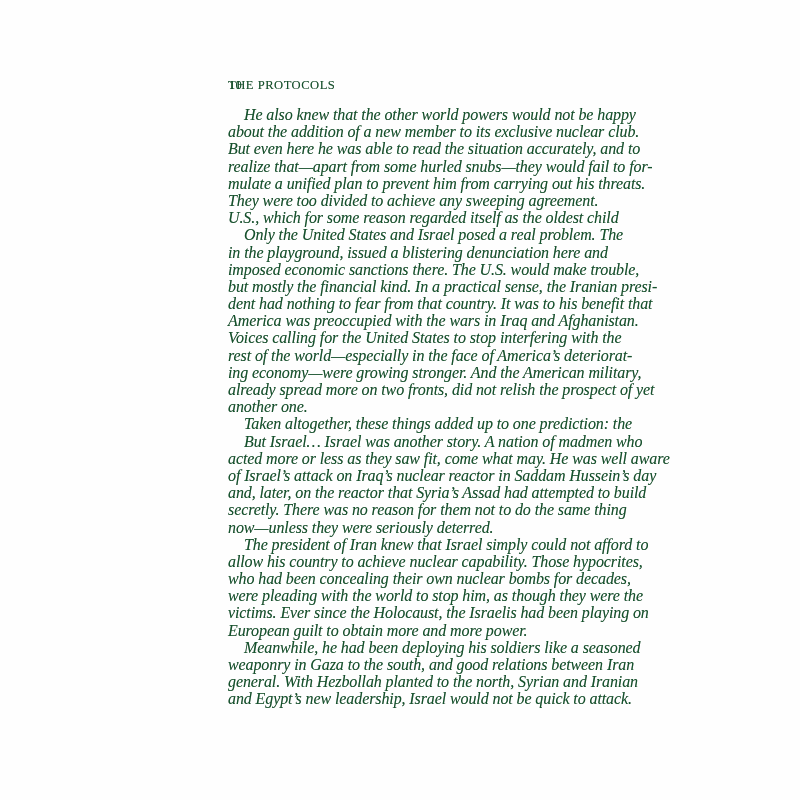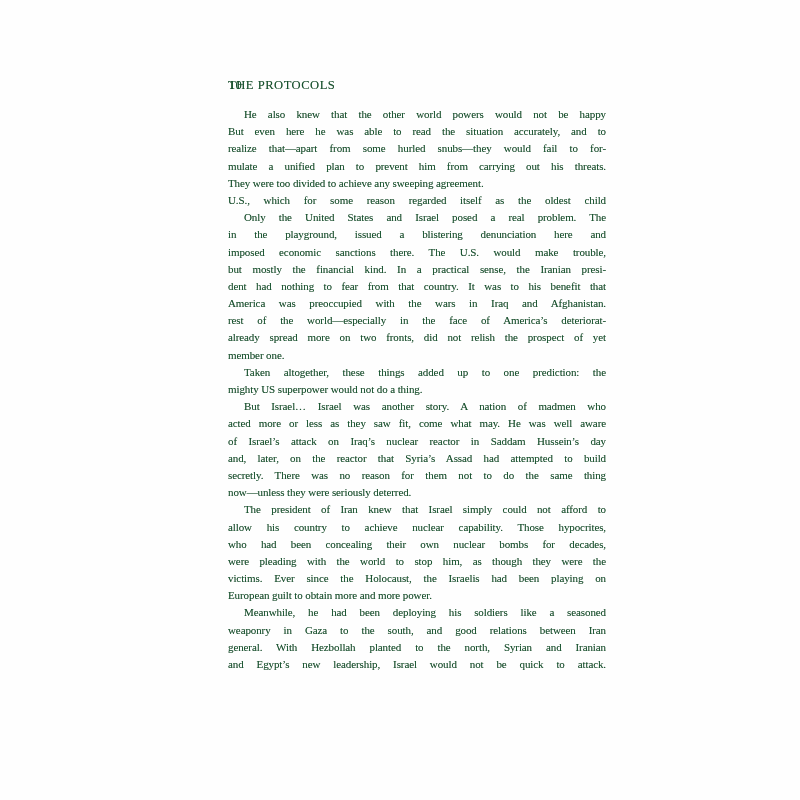--- a/index.html
+++ b/index.html
@@ -34,22 +34,23 @@
     left: 1px;
     top: 0;
     letter-spacing: 0.2px;
   }
   .running-title {
     text-align: left;
     letter-spacing: 0.5px;
   }
   .page-body {
     margin-top: 14px;
-    font-size: 11px;
+    font-size: 16px;
     letter-spacing: -0.1px;
+    font-style: italic;
   }
   .para {
     margin: 0;
   }
   .line {
     display: block;
     height: 17.2px;
     line-height: 17.2px;
     white-space: nowrap;
     text-align: justify;
@@ -69,40 +70,42 @@
 <div id="screen">
   <div id="book-page">
     <div class="running-head">
       <span class="page-number">10</span>
       <div class="running-title">THE PROTOCOLS</div>
     </div>
     <div class="page-body">
 
     <div class="para">
           <div class="line first">He also knew that the other world powers would not be happy</div>
+          <div class="line">about the addition of a new member to its exclusive nuclear club.</div>
           <div class="line">But even here he was able to read the situation accurately, and to</div>
           <div class="line">realize that—apart from some hurled snubs—they would fail to for-</div>
           <div class="line">mulate a unified plan to prevent him from carrying out his threats.</div>
           <div class="line lastline">They were too divided to achieve any sweeping agreement.</div>
         </div>
         <div class="para">
           <div class="line">U.S., which for some reason regarded itself as the oldest child</div>
           <div class="line first">Only the United States and Israel posed a real problem. The</div>
           <div class="line">in the playground, issued a blistering denunciation here and</div>
           <div class="line">imposed economic sanctions there. The U.S. would make trouble,</div>
           <div class="line">but mostly the financial kind. In a practical sense, the Iranian presi-</div>
           <div class="line">dent had nothing to fear from that country. It was to his benefit that</div>
           <div class="line">America was preoccupied with the wars in Iraq and Afghanistan.</div>
+          <div class="line">Voices calling for the United States to stop interfering with the</div>
           <div class="line">rest of the world—especially in the face of America’s deteriorat-</div>
+          <div class="line">ing economy—were growing stronger. And the American military,</div>
           <div class="line">already spread more on two fronts, did not relish the prospect of yet</div>
-          <div class="line lastline">member one.</div>
+          <div class="line lastline">another one.</div>
         </div>
         <div class="para">
           <div class="line first">Taken altogether, these things added up to one prediction: the</div>
-          <div class="line lastline">mighty US superpower would not do a thing.</div>
         </div>
         <div class="para">
           <div class="line first">But Israel… Israel was another story. A nation of madmen who</div>
           <div class="line">acted more or less as they saw fit, come what may. He was well aware</div>
           <div class="line">of Israel’s attack on Iraq’s nuclear reactor in Saddam Hussein’s day</div>
           <div class="line">and, later, on the reactor that Syria’s Assad had attempted to build</div>
           <div class="line">secretly. There was no reason for them not to do the same thing</div>
           <div class="line lastline">now—unless they were seriously deterred.</div>
         </div>
         <div class="para">

